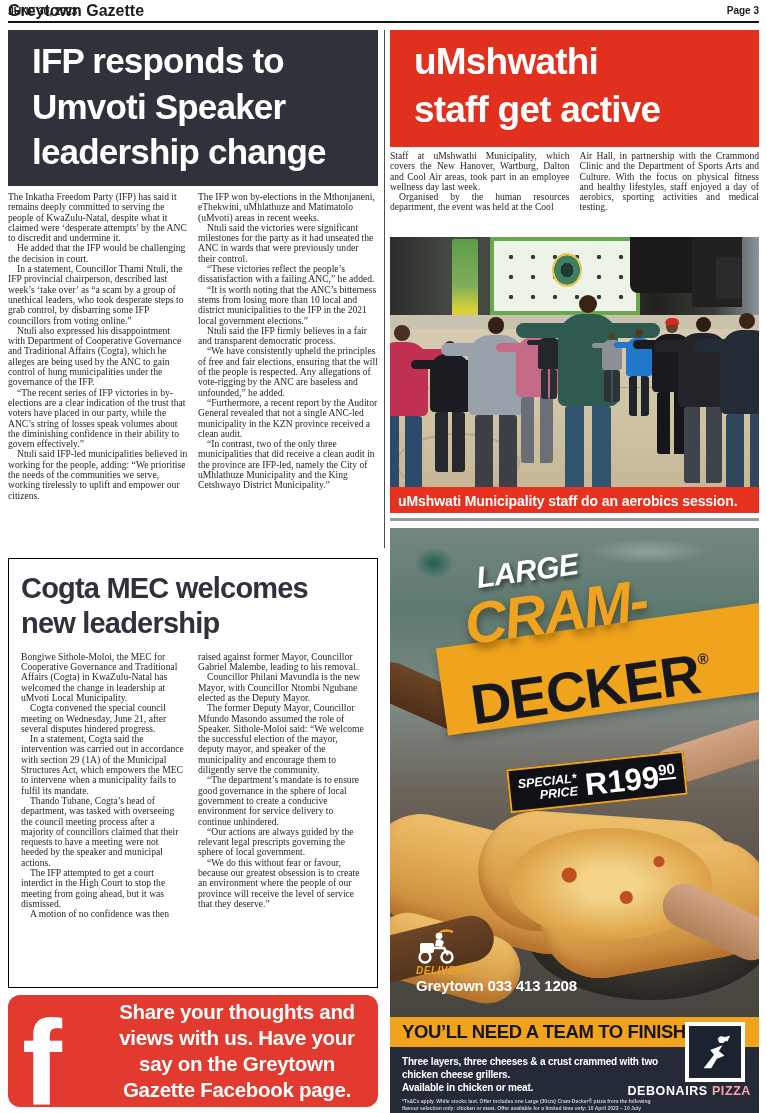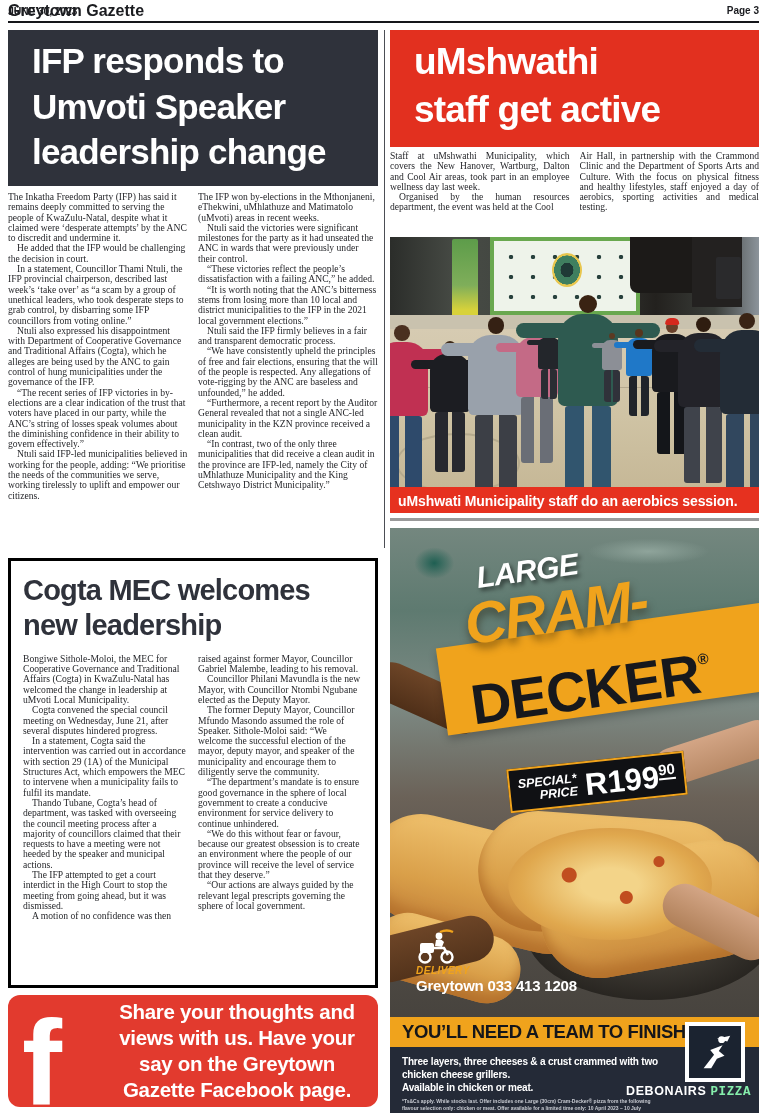--- a/index.html
+++ b/index.html
@@ -28,21 +28,21 @@
   .col{flex:1;overflow:hidden;}
   .serif{font-family:"Liberation Serif",serif;font-size:9.6px;line-height:10.3px;color:#26272b;}
   .serif p{margin:0;text-indent:9px;}
   .serif p:first-child{text-indent:0;}
   .ifp-body{position:absolute;left:8px;top:192px;width:370px;height:358px;}
   .umsh-body{position:absolute;left:390px;top:151px;width:369px;height:84px;}
   .umsh-body .serif p{text-align:justify;}
 
   
   .cogta-box{position:absolute;left:8px;top:558px;width:370px;height:430px;box-sizing:border-box;
-             border:3px solid #000000;background:#fff;}
+             border:1px solid #000000;background:#fff;}
   .cogta-title{margin:12px 12px 10px 12px;font-size:29px;font-weight:bold;color:#2f323b;
                letter-spacing:-.8px;line-height:1.22;}
   .cogta-body{margin:0 12px;height:298px;}
 
   
   .fb-banner{position:absolute;left:8px;top:995px;width:370px;height:112px;box-sizing:border-box;
              background:#e23a2e;border-radius:12px;display:flex;align-items:center;padding:0 14px;overflow:hidden;}
   .fb-f{width:88px;font-weight:bold;font-size:120px;line-height:.78;color:#fff;
         font-family:"Liberation Sans",sans-serif;margin-top:26px;text-align:left;}
   .fb-text{flex:1;text-align:center;color:#fff;font-weight:bold;font-size:20.5px;line-height:1.28;letter-spacing:-.3px;}
@@ -138,21 +138,21 @@
               color:#15161a;font-weight:bold;font-size:18.5px;line-height:30px;padding-left:12px;
               letter-spacing:-.4px;z-index:5;}
   .ad-bottom{position:absolute;left:0;top:519px;width:437px;height:66px;background:#242a37;z-index:4;}
   .ad-desc{margin:8px 0 0 12px;width:262px;color:#fff;font-weight:bold;font-size:10px;line-height:1.3;letter-spacing:-.2px;}
   .ad-fine{margin:4px 0 0 12px;width:252px;color:#c9ccd3;font-weight:bold;font-size:5px;line-height:1.4;}
   .ad-logo-sq{position:absolute;right:14px;top:494px;width:52px;height:52px;background:#1b2330;
               border:4px solid #fff;z-index:6;display:flex;align-items:center;justify-content:center;}
   .ad-logo-text{position:absolute;right:8px;top:556px;z-index:6;font-weight:bold;font-size:12.5px;
                 letter-spacing:.6px;white-space:nowrap;}
   .ad-logo-text .w{color:#fff;}
-  .ad-logo-text .y{color:#86efac;font-family:Liberation Mono, monospace;}
+  .ad-logo-text .y{color:#fca5a5;}
 </style>
 </head>
 <body>
 
 <div class="page">
 
   <header class="masthead">
     <span class="m-date">JUNE 30, 2023</span>
     <span class="m-pub">Greytown Gazette</span>
     <span class="m-page">Page 3</span>
@@ -200,22 +200,22 @@
         <p>In a statement, Cogta said the intervention was carried out in accordance with section 29 (1A) of the Municipal Structures Act, which empowers the MEC to intervene when a municipality fails to fulfil its mandate.</p>
         <p>Thando Tubane, Cogta’s head of department, was tasked with overseeing the council meeting process after a majority of councillors claimed that their requests to have a meeting were not heeded by the speaker and municipal actions.</p>
         <p>The IFP attempted to get a court interdict in the High Court to stop the meeting from going ahead, but it was dismissed.</p>
         <p>A motion of no confidence was then</p>
       </div>
       <div class="col serif">
         <p>raised against former Mayor, Councillor Gabriel Malembe, leading to his removal.</p>
         <p>Councillor Philani Mavundla is the new Mayor, with Councillor Ntombi Ngubane elected as the Deputy Mayor.</p>
         <p>The former Deputy Mayor, Councillor Mfundo Masondo assumed the role of Speaker. Sithole-Moloi said: “We welcome the successful election of the mayor, deputy mayor, and speaker of the municipality and encourage them to diligently serve the community.</p>
         <p>“The department’s mandate is to ensure good governance in the sphere of local government to create a conducive environment for service delivery to continue unhindered.</p>
+        <p>“Our actions are always guided by the relevant legal prescripts governing the sphere of local government.</p>
         <p>“We do this without fear or favour, because our greatest obsession is to create an environment where the people of our province will receive the level of service that they deserve.”</p>
-        <p>“Our actions are always guided by the relevant legal prescripts governing the sphere of local government.</p>
       </div>
     </div>
   </section>
 
   <div class="fb-banner">
     <div class="fb-f">f</div>
     <div class="fb-text">Share your thoughts and views with us. Have your say on the Greytown Gazette Facebook page.</div>
   </div>
 
   <section>

